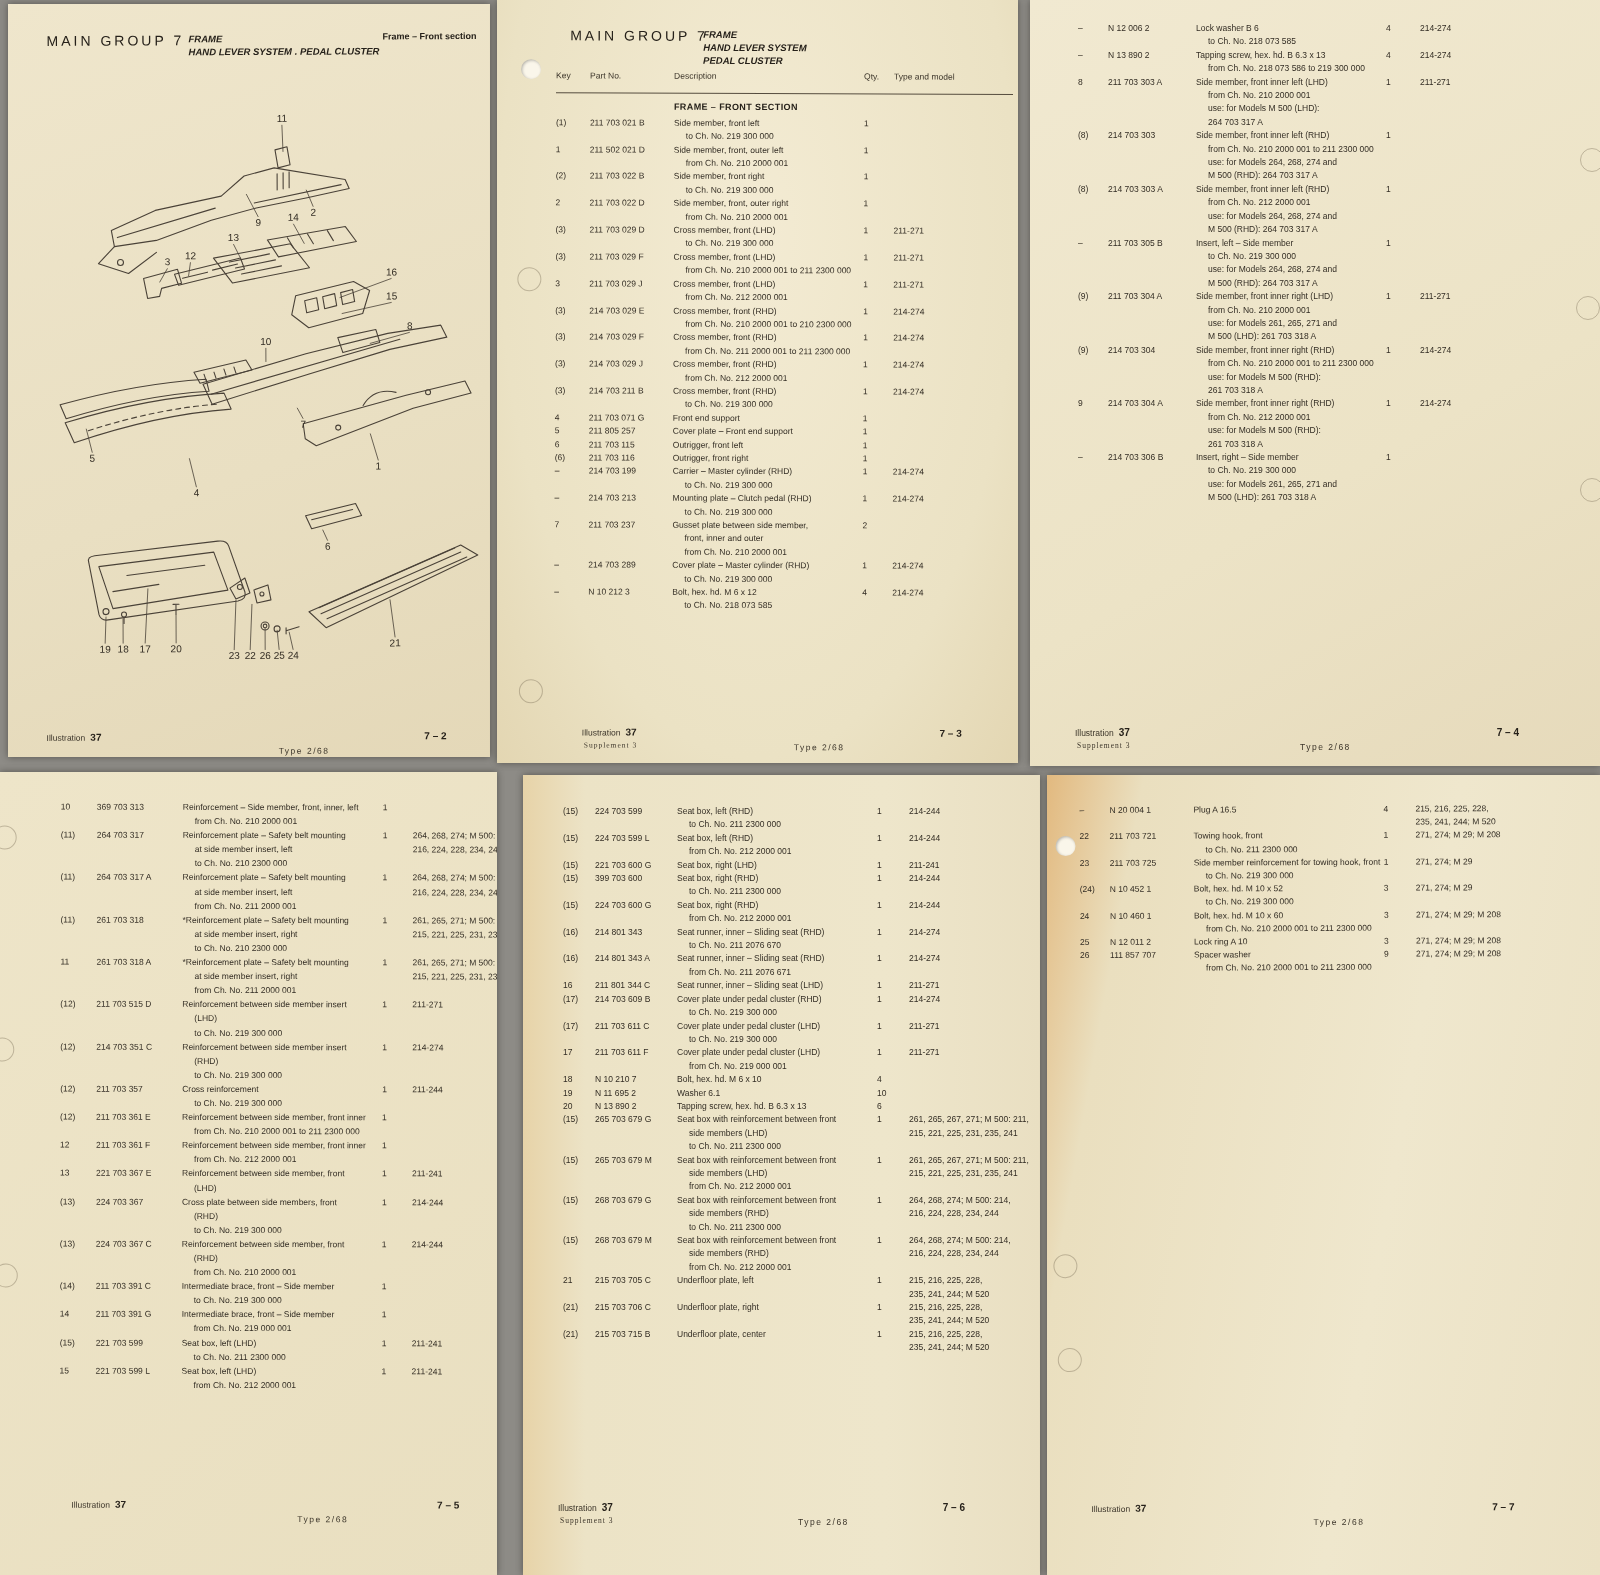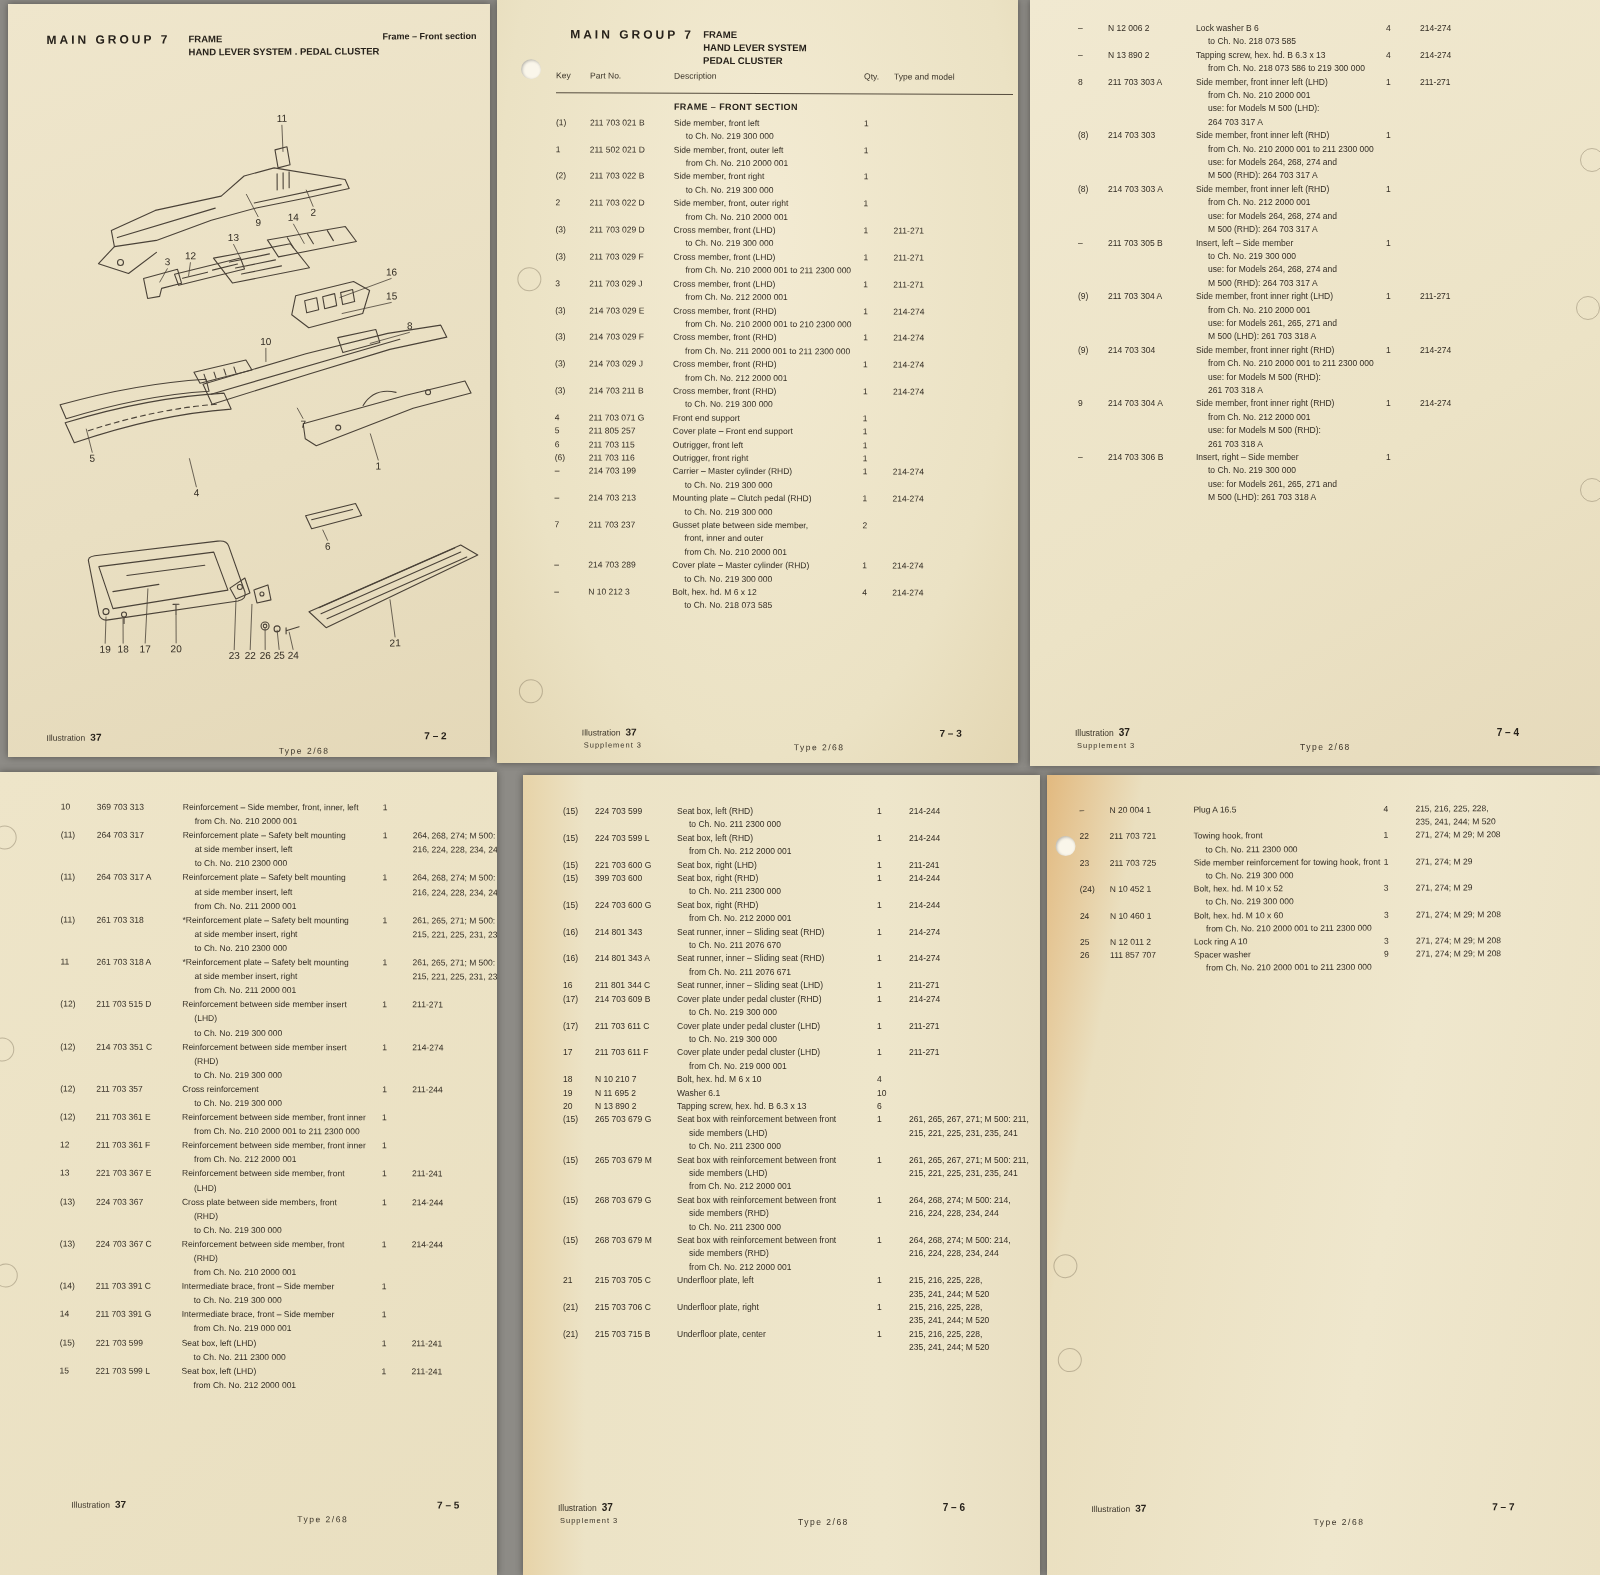--- a/index.html
+++ b/index.html
@@ -9,22 +9,22 @@
   .content{position:absolute;inset:0;}
   .p1{left:8px;top:4px;width:482px;height:753px;background:linear-gradient(160deg,#efe6cc,#e9dfc2 60%,#e4d8b8);}
   .p2{left:497px;top:0;width:521px;height:763px;background:radial-gradient(ellipse at 50% 30%,#f3ebd3,#ebe2c4 70%,#e3d6b2);}
   .p3{left:1030px;top:0;width:570px;height:766px;background:linear-gradient(150deg,#f1e9d1,#ece3c6 60%,#e6dabb);}
   .p4{left:0;top:772px;width:497px;height:803px;background:linear-gradient(140deg,#eee5c9,#e9dfc0);}
   .p5{left:523px;top:775px;width:517px;height:800px;background:linear-gradient(90deg,#e7d3a8,#ece3c6 12%,#eee6cb 70%,#e9dfc2);}
   .p6{left:1047px;top:775px;width:553px;height:800px;background:linear-gradient(100deg,#e2b97f 0%,#eadfbf 14%,#efe7cd 60%,#ebe1c4);}
   .r1{transform:rotate(-0.25deg);}.r2{transform:rotate(0.2deg);}.r3{transform:rotate(0.12deg);}
 
   
-  .hgroup{position:absolute;font-weight:bold;font-size:12px;letter-spacing:3px;color:#26211a;white-space:nowrap;}
-  .htitle{position:absolute;font-weight:bold;font-size:9.5px;color:#26211a;line-height:13px;white-space:nowrap;}
+  .hgroup{position:absolute;font-weight:normal;font-size:14px;letter-spacing:3px;color:#26211a;white-space:nowrap;}
+  .htitle{position:absolute;font-weight:bold;font-size:9.5px;color:#26211a;line-height:13px;white-space:nowrap;font-style:italic;}
   .hright{position:absolute;font-weight:bold;font-size:9px;color:#26211a;white-space:nowrap;}
 
   
   .ptable{position:absolute;left:0;right:6px;}
   .colhead{display:grid;font-size:8.5px;color:#3c352a;padding-bottom:10px;
            border-bottom:1px solid #55４c3e;border-bottom:1px solid #554c3e;margin-bottom:7px;}
   .prow,.colhead{display:grid;grid-template-columns:var(--ck) var(--cp) var(--cd) var(--cq) 1fr;align-items:start;}
   .p2t{--pl:58px;--ck:34px;--cp:84px;--cd:190px;--cq:26px;}
   .p3t{--pl:48px;--ck:30px;--cp:88px;--cd:190px;--cq:30px;}
   .p4t{--pl:60px;--ck:36px;--cp:86px;--cd:200px;--cq:26px;}
@@ -36,21 +36,21 @@
                  margin-left:calc(var(--ck) + var(--cp));margin-bottom:2px;white-space:nowrap;}
   .c-key,.c-part,.c-qty{white-space:nowrap;}
   .dline,.mline{white-space:nowrap;}
   .dline.cont{padding-left:12px;}
   .c-model{padding-left:4px;}
 
   
   .pfoot{position:absolute;top:727px;height:30px;font-size:8.5px;color:#3c352a;}
   .f-ill{position:absolute;left:0;top:0;white-space:nowrap;}
   .f-no{font-size:10px;margin-left:5px;color:#26211a;}
-  .f-sup{display:block;font-size:7.5px;letter-spacing:1px;margin-top:3px;padding-left:2px;}
+  .f-sup{display:block;font-size:7.5px;letter-spacing:1px;margin-top:3px;padding-left:2px;font-family:Liberation Serif, serif;}
   .f-type{position:absolute;top:15px;letter-spacing:1.5px;white-space:nowrap;}
   .f-page{position:absolute;right:17px;top:0;font-weight:bold;font-size:10px;color:#26211a;white-space:nowrap;}
 
   
   .hole{position:absolute;width:20px;height:20px;border-radius:50%;background:#faf6ea;
         box-shadow:inset 1px 1px 3px rgba(0,0,0,.28);}
   .hole-ring{position:absolute;width:22px;height:22px;border-radius:50%;
              border:1.5px solid rgba(120,108,86,.4);}
   svg text{font-family:"Liberation Sans",sans-serif;font-size:10px;fill:#332d24;}
 </style>

